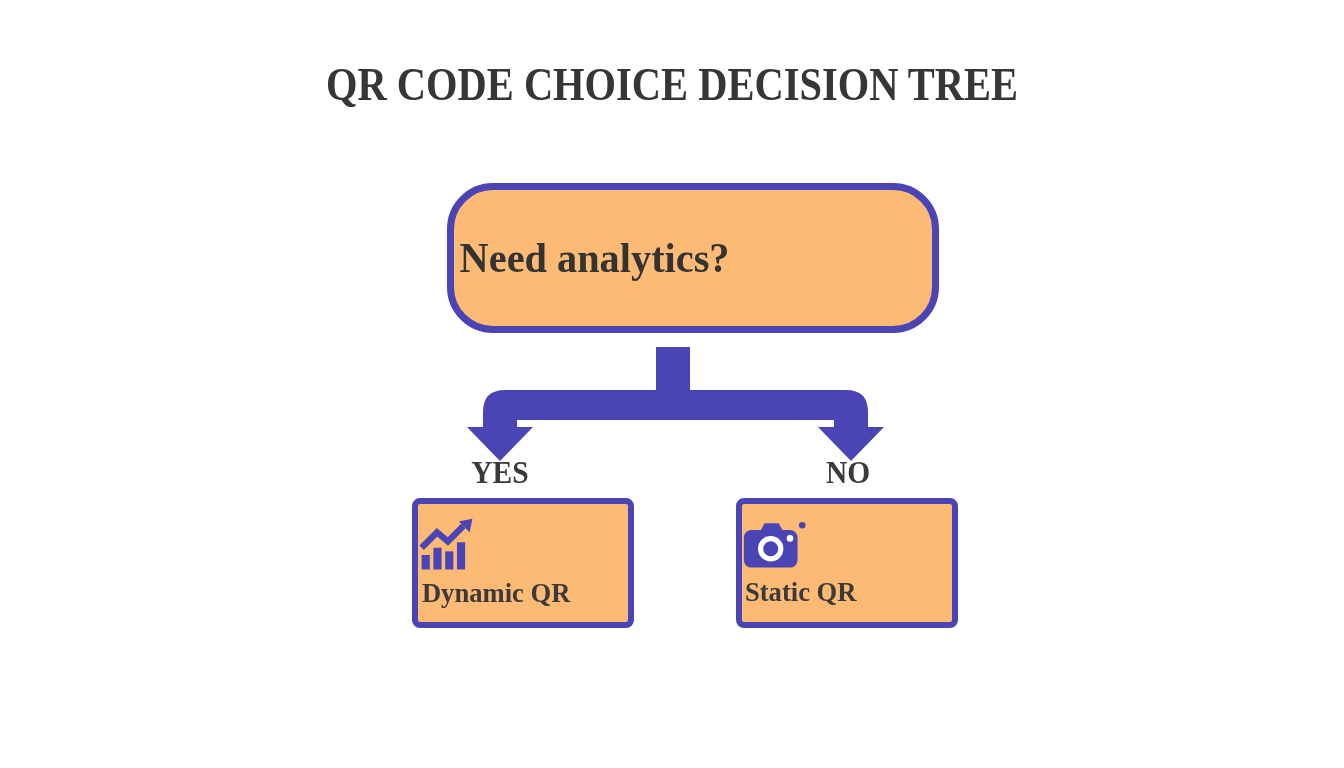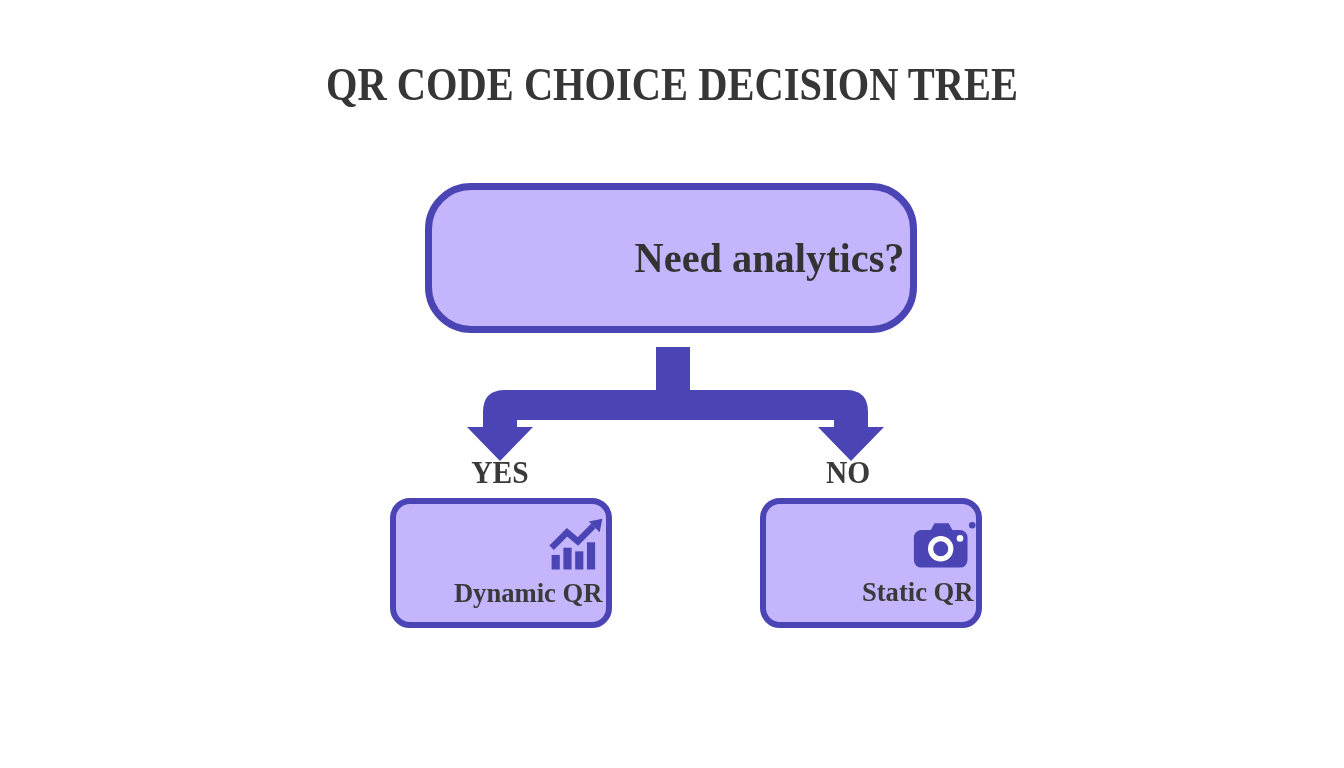--- a/index.html
+++ b/index.html
@@ -21,26 +21,27 @@
     font-size: 46px;
     font-weight: 700;
     color: #363636;
     letter-spacing: 0px;
     transform: scaleX(0.88);
     transform-origin: 50% 50%;
     white-space: nowrap;
   }
   .node {
     position: absolute;
-    background: #c4b5fd;
+    background: #fdba74;
     border: 7px solid var(--accent, #4a44b4);
     display: flex;
     flex-direction: column;
-    align-items: flex-end;
+    align-items: flex-start;
     justify-content: center;
+    margin-left: 22px;
   }
   .node-root {
     left: 425px;
     top: 183px;
     width: 492px;
     height: 150px;
     border-radius: 46px;
   }
   .node-root .node-label {
     font-size: 42px;
@@ -68,25 +69,25 @@
     transform: scaleX(0.95);
     white-space: nowrap;
   }
   .branch-label.yes { left: 440px; }
   .branch-label.no  { left: 788px; }
   .node-leaf {
     top: 498px;
     width: 222px;
     height: 130px;
     border-width: 6px;
-    border-radius: 20px;
+    border-radius: 8px;
     gap: 5px;
   }
   .node-leaf.left  { left: 390px; }
-  .node-leaf.right { left: 760px; padding-left: 6px; }
+  .node-leaf.right { left: 714px; }
   .node-leaf .node-label {
     font-size: 28px;
     font-weight: 700;
     color: #3a3a3a;
     transform: scaleX(0.95);
     white-space: nowrap;
   }
   .leaf-icon { display: block; }
 </style>
 </head>

